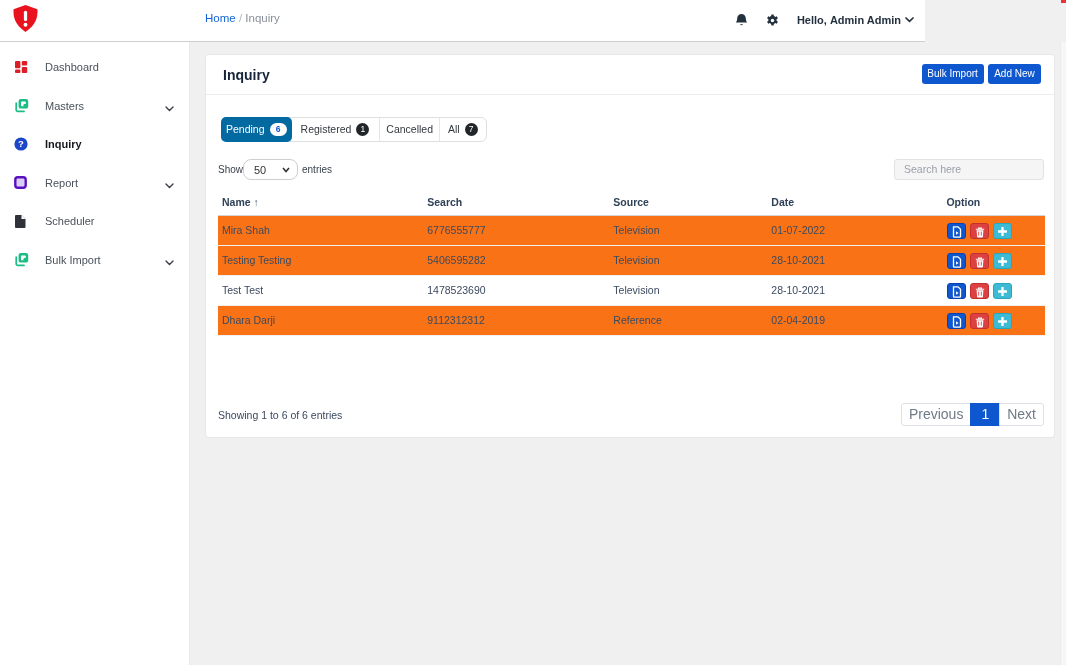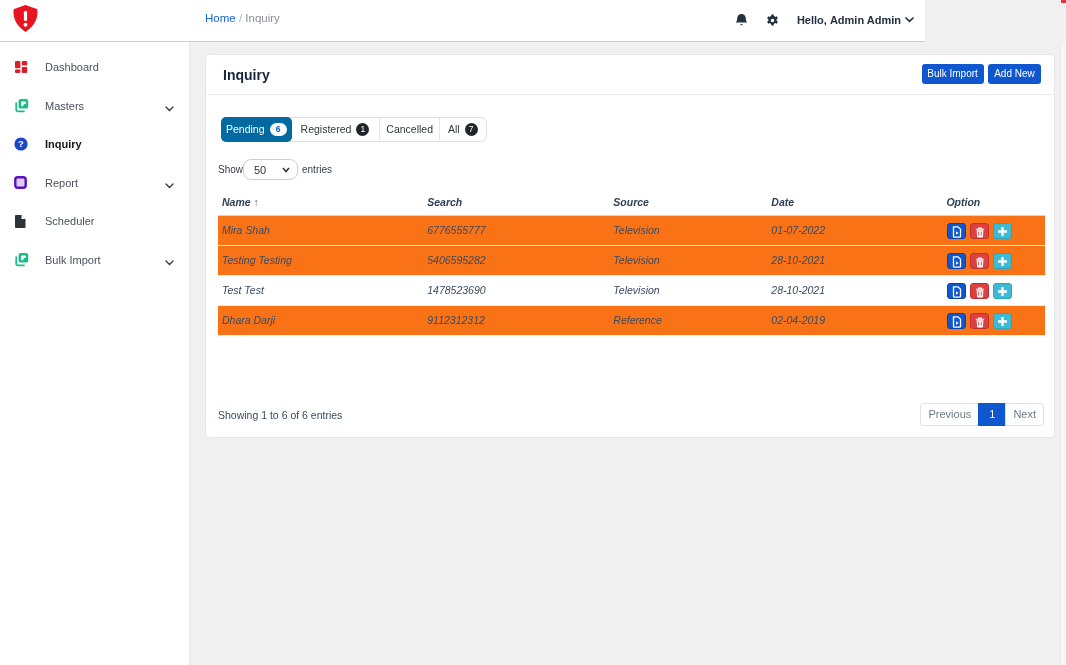--- a/index.html
+++ b/index.html
@@ -28,34 +28,34 @@
 .tab.on { background:#0369a1; color:#fff; border-radius:5px; margin:-1px; height:25px; border-right:none; padding:0 5px;align-items:center; }
 .bdg-dark { display:inline-block; background:#212529; color:#fff; width:13px; height:13px; border-radius:50%; font-size:8.5px; text-align:center; line-height:13px; margin-left:5px; }
 .bdg-light { display:inline-block; background:#fff; color:#0f57cf; width:17px; height:13px; border-radius:7px; font-size:8.5px; text-align:center; line-height:13px; margin-left:5px; font-weight:bold; }
 .showrow { position:absolute; left:12px; top:104px; right:10px; height:21px; font-size:10px; color:#39414b; }
 .sel { position:absolute; left:25px; top:0; width:55px; height:21px; border:1px solid #cfcfcf; border-radius:8px; background:#fff; font-size:11px; color:#333; }
 .sel .v { position:absolute; left:10px; top:4px; }
 .sel svg { position:absolute; right:7px; top:7px; }
 .showrow .lbl1 { position:absolute; left:0; top:5px; }
 .showrow .lbl2 { position:absolute; left:84px; top:5px; }
 .search { position:absolute; right:0; top:0; width:150px; height:21px; border:1px solid #e2e2e4; border-radius:3px; background:#f5f5f6; font-size:10.5px; color:#9aa1a9; line-height:19px; padding-left:9px; }
-table { position:absolute; left:12px; top:135px; width:827px; border-collapse:collapse; table-layout:fixed;font-style:italic; }
+table { position:absolute; left:12px; top:135px; width:827px; border-collapse:collapse; table-layout:fixed; }
 th { text-align:left; font-size:10.5px; font-weight:bold; color:#2f4157; height:25px; padding-left:4px; border-bottom:1px solid #d4d4d4; vertical-align:middle; }
 td { font-size:10.5px; color:#3b4a5f; height:30px; padding-left:4px; vertical-align:middle; border-bottom:1px solid #f0f0f0; }
 td.opt { padding-left:1px; }
 .abtn svg { display:block; margin:0 auto; }
 tr.odd td { background:#f97316; }
 .c1{width:204px}.c2{width:185px}.c3{width:157px}.c4{width:178px}.c5{width:98px}
 .abtn { display:inline-block; box-sizing:border-box; width:19px; height:16px; border-radius:3px; margin-right:4px; text-align:center; vertical-align:middle; margin-top:2.5px; }
 .ab-b { background:#0f57cf; border:1px solid #0a41ae; }
 .ab-r { background:#dc4040; border:1px solid #c22f2f; }
 .ab-c { background:#3dbbd4; border:1px solid #2aa5be; }
 .foot { position:absolute; left:12px; right:10px; top:348px; height:24px; font-size:10.5px; color:#3b4a5f; }
 .foot .showing { position:absolute; left:0; top:6px; }
-.pager { position:absolute; right:0; top:0; height:14px; display:flex; font-size:11px; }
+.pager { position:absolute; right:0; top:0; height:14px; display:flex; font-size:14px; }
 .pg { height:23px; line-height:21px; border:1px solid #dee2e6; background:#fff; color:#6e7a86; padding:0 7px; margin-left:-1px; }
 .pg.first { border-radius:3px 0 0 3px; }
 .pg.last { border-radius:0 3px 3px 0; }
 .pg.on { background:#0f57cf; color:#fff; border-color:#0f57cf; padding:0 10px; }
 </style>
 </head>
 <body>
 <div class="sidebar">
   <div style="height:7px"></div>
   <div class="sitem">
@@ -157,20 +157,21 @@
     </div>
     <div class="showrow">
       <span class="lbl1">Show</span>
       <span class="sel">
           <span class="v">50</span>
           <svg width="8" height="6" viewBox="0 0 8 6">
             <path d="M1 1 L4 4.5 L7 1" stroke="#333" stroke-width="1.6" fill="none"></path>
           </svg>
         </span>
       <span class="lbl2">entries</span>
+      <span class="search">Search here</span>
     </div>
     <table>
       <tbody>
           <tr>
             <th class="c1">Name <span style="font-weight:normal;color:#52677e">↑</span></th>
             <th class="c2">Search</th>
             <th class="c3">Source</th>
             <th class="c4">Date</th>
             <th class="c5" style="padding-left:0">Option</th>
           </tr>

